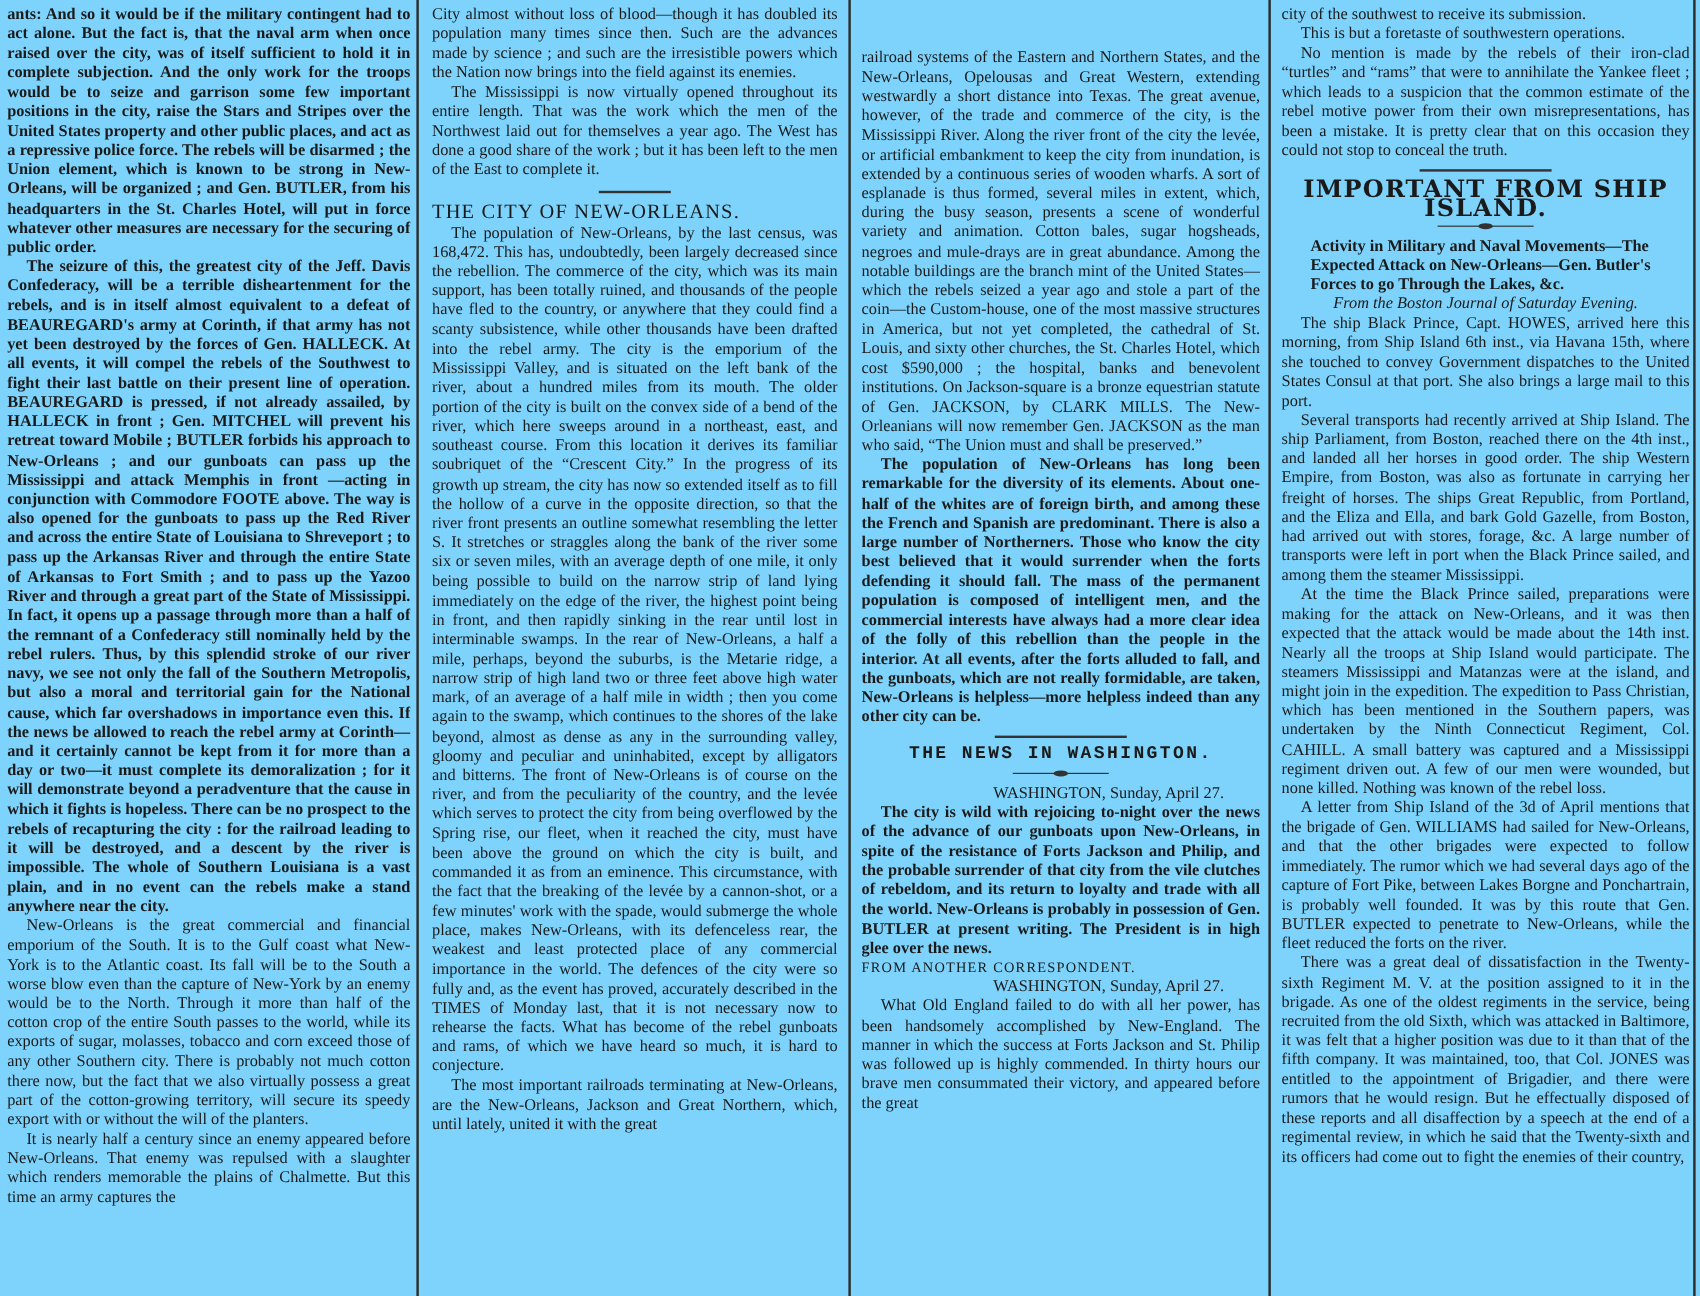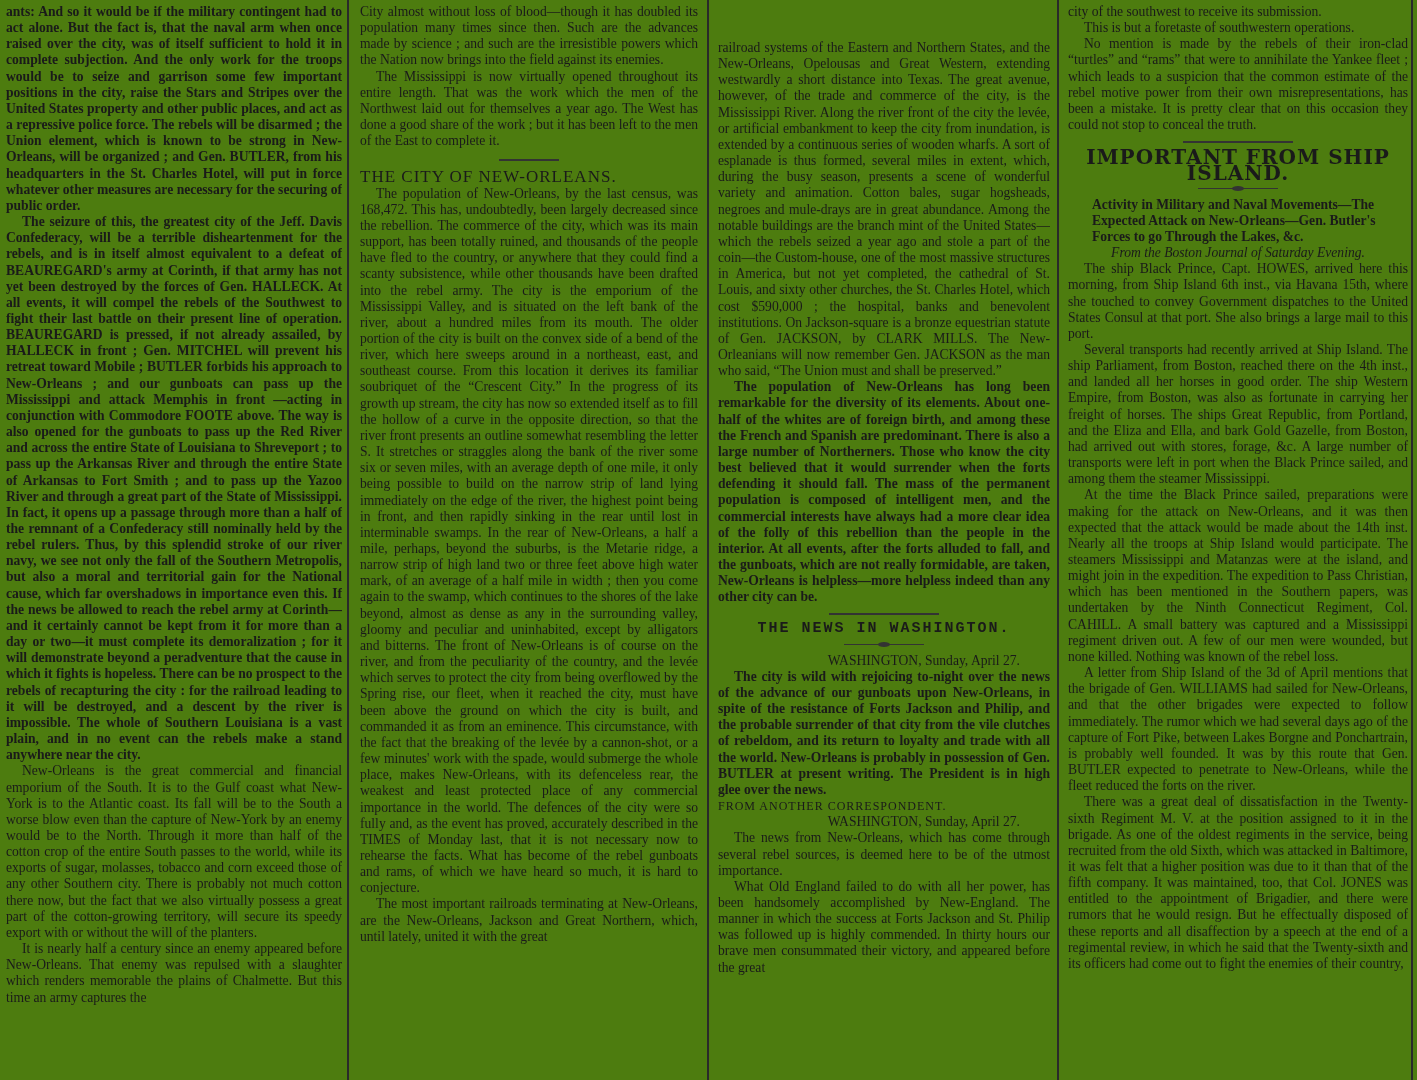--- a/index.html
+++ b/index.html
@@ -1,18 +1,18 @@
 <!DOCTYPE html>
 <html><head>
 <meta charset="utf-8">
 <style>
   html, body { margin: 0; padding: 0; background: #ffffff; }
   body { width: 1417px; height: 1080px; overflow: hidden; position: relative;
          font-family: "Liberation Serif", "DejaVu Serif", serif; color: #1a1a1a; }
-  .page { position: absolute; inset: 0; background: #4d7c0f; }
+  .page { position: absolute; inset: 0; background: #7dd3fc; }
   .col { position: absolute; top: 4px; bottom: 0; overflow: hidden;
          font-size: 13.6px; line-height: 16.15px; text-align: justify; }
   .col p { margin: 0; text-indent: 16px; hyphens: auto; }
   .col p.noindent { text-indent: 0; }
   .c1 { left: 6px; width: 336px; }
   .c2 { left: 360px; width: 338px; }
   .c3 { left: 718px; width: 332px; margin-top: 36px; }
   .c4 { left: 1068px; width: 340px; }
   .rule-v { position: absolute; top: 0; bottom: 0; width: 2px; background: #2a2a2a; }
   .r1 { left: 347px; } .r2 { left: 707px; } .r3 { left: 1057px; } .r4 { left: 1411px; }
@@ -61,21 +61,20 @@
   <div class="col c3">
     <p class="noindent">railroad systems of the Eastern and Northern States, and the New-Orleans, Opelousas and Great Western, extending westwardly a short distance into Texas. The great avenue, however, of the trade and commerce of the city, is the Mississippi River. Along the river front of the city the levée, or artificial embankment to keep the city from inundation, is extended by a continuous series of wooden wharfs. A sort of esplanade is thus formed, several miles in extent, which, during the busy season, presents a scene of wonderful variety and animation. Cotton bales, sugar hogsheads, negroes and mule-drays are in great abundance. Among the notable buildings are the branch mint of the United States—which the rebels seized a year ago and stole a part of the coin—the Custom-house, one of the most massive structures in America, but not yet completed, the cathedral of St. Louis, and sixty other churches, the St. Charles Hotel, which cost $590,000 ; the hospital, banks and benevolent institutions. On Jackson-square is a bronze equestrian statute of Gen. JACKSON, by CLARK MILLS. The New-Orleanians will now remember Gen. JACKSON as the man who said, “The Union must and shall be preserved.”</p>
     <p class="heavy">The population of New-Orleans has long been remarkable for the diversity of its elements. About one-half of the whites are of foreign birth, and among these the French and Spanish are predominant. There is also a large number of Northerners. Those who know the city best believed that it would surrender when the forts defending it should fall. The mass of the permanent population is composed of intelligent men, and the commercial interests have always had a more clear idea of the folly of this rebellion than the people in the interior. At all events, after the forts alluded to fall, and the gunboats, which are not really formidable, are taken, New-Orleans is helpless—more helpless indeed than any other city can be.</p>
     <div class="dash-wide"></div>
     <p class="head2">THE NEWS IN WASHINGTON.</p>
     <div class="dash-orn"></div>
     <p class="dateline">WASHINGTON, Sunday, April 27.</p>
     <p class="heavy">The city is wild with rejoicing to-night over the news of the advance of our gunboats upon New-Orleans, in spite of the resistance of Forts Jackson and Philip, and the probable surrender of that city from the vile clutches of rebeldom, and its return to loyalty and trade with all the world. New-Orleans is probably in possession of Gen. BUTLER at present writing. The President is in high glee over the news.</p>
     <p class="subhead">FROM ANOTHER CORRESPONDENT.</p>
     <p class="dateline">WASHINGTON, Sunday, April 27.</p>
-    <p>The news from New-Orleans, which has come through several rebel sources, is deemed here to be of the utmost importance.</p>
     <p>What Old England failed to do with all her power, has been handsomely accomplished by New-England. The manner in which the success at Forts Jackson and St. Philip was followed up is highly commended. In thirty hours our brave men consummated their victory, and appeared before the great</p>
   </div>
 
   <div class="col c4">
     <p class="noindent">city of the southwest to receive its submission.</p>
     <p>This is but a foretaste of southwestern operations.</p>
     <p>No mention is made by the rebels of their iron-clad “turtles” and “rams” that were to annihilate the Yankee fleet ; which leads to a suspicion that the common estimate of the rebel motive power from their own misrepresentations, has been a mistake. It is pretty clear that on this occasion they could not stop to conceal the truth.</p>
     <div class="dash-wide"></div>
     <p class="head3">IMPORTANT FROM SHIP ISLAND.</p>
     <div class="dash-orn"></div>

